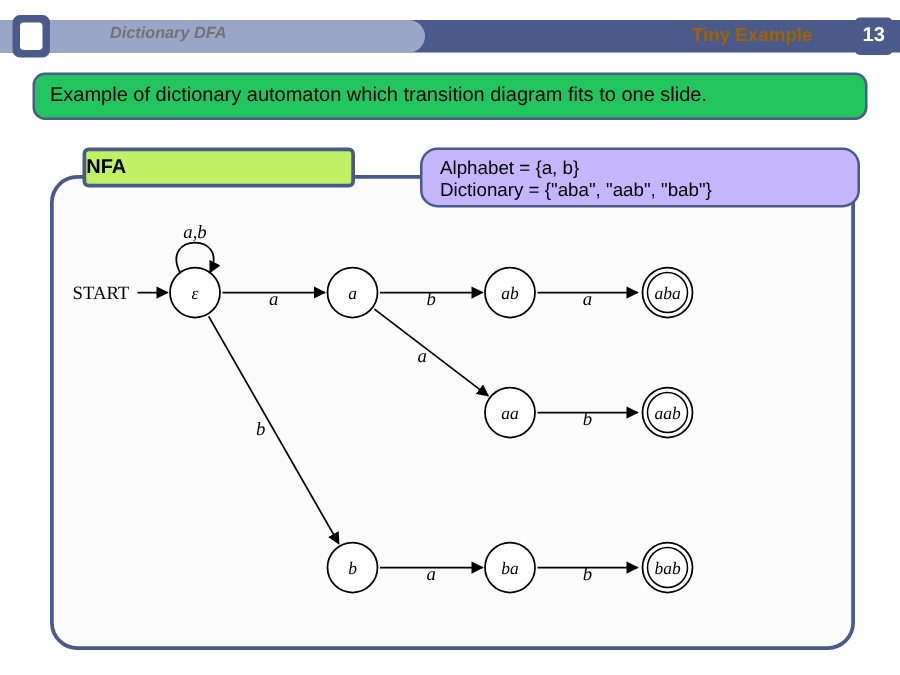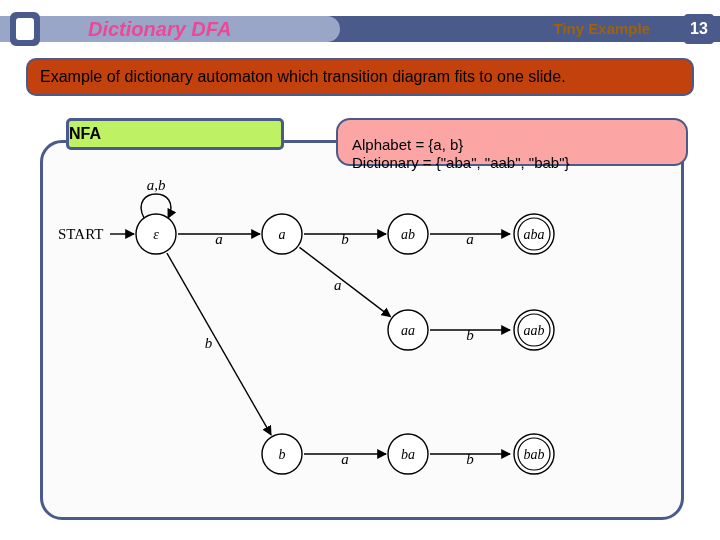--- a/index.html
+++ b/index.html
@@ -21,54 +21,54 @@
   .icon-tab {
     position: absolute; left: 10px; top: 12px; width: 30px; height: 34px;
     background: #4a5a8a; border-radius: 6px; border: 3px solid #4a5a8a;
   }
   .icon-tab::after {
     content: ""; position: absolute; left: 3px; top: 3px; right: 3px; bottom: 3px;
     background: #fff; border-radius: 3px;
   }
   .title-left {
     position: absolute; left: 88px; top: 18px;
-    font-size: 20px; font-weight: bold; color: #ec4899; font-style: italic;
+    font-size: 13px; font-weight: bold; color: #737373; font-style: italic;
   }
   .title-right {
     position: absolute; right: 70px; top: 20px;
     font-size: 15px; font-weight: bold; color: #a16207;
     font-family: "Arial Black", Arial, sans-serif;
   }
   .pagenum-box {
     position: absolute; right: 6px; top: 14px; width: 30px; height: 30px;
     background: #4a5a8a; border-radius: 4px;
     display: flex; align-items: center; justify-content: center;
   }
   .pagenum-box span { color: #ffffff; font-size: 16px; font-weight: bold; }
   .caption-box {
     position: absolute; left: 26px; top: 58px; width: 668px; height: 38px;
     border: 2px solid #4a5a8a; border-radius: 10px;
     display: flex; align-items: center; padding-left: 12px;
-    background: #c2410c;
+    background: #22c55e;
   }
   .caption-box span { font-size: 16px; color: #000; }
   .panel {
     position: absolute; left: 40px; top: 140px; width: 644px; height: 380px;
     border: 3px solid #4a5a8a; border-radius: 22px; background: #fbfbfb;
   }
   .panel-tab {
     position: absolute; left: 66px; top: 118px; width: 218px; height: 32px;
     border: 3px solid #4a5a8a; border-radius: 5px; background: #bef264;
     display: flex; align-items: center; 
   }
   .panel-tab span { font-size: 16px; font-weight: bold; }
   .info-box {
     position: absolute; left: 336px; top: 118px; width: 352px; height: 48px;
-    border: 2px solid #4a5a8a; border-radius: 14px; background: #fca5a5;
-    padding: 16px 14px;
+    border: 2px solid #4a5a8a; border-radius: 14px; background: #c4b5fd;
+    padding: 6px 14px;
   }
   .info-box div { font-size: 15px; line-height: 1.2; }
   .diagram {
     position: absolute; left: 46px; top: 172px; width: 632px; height: 340px;
   }
 </style>
 </head>
 <body>
 
 <div class="titlebar"></div>

